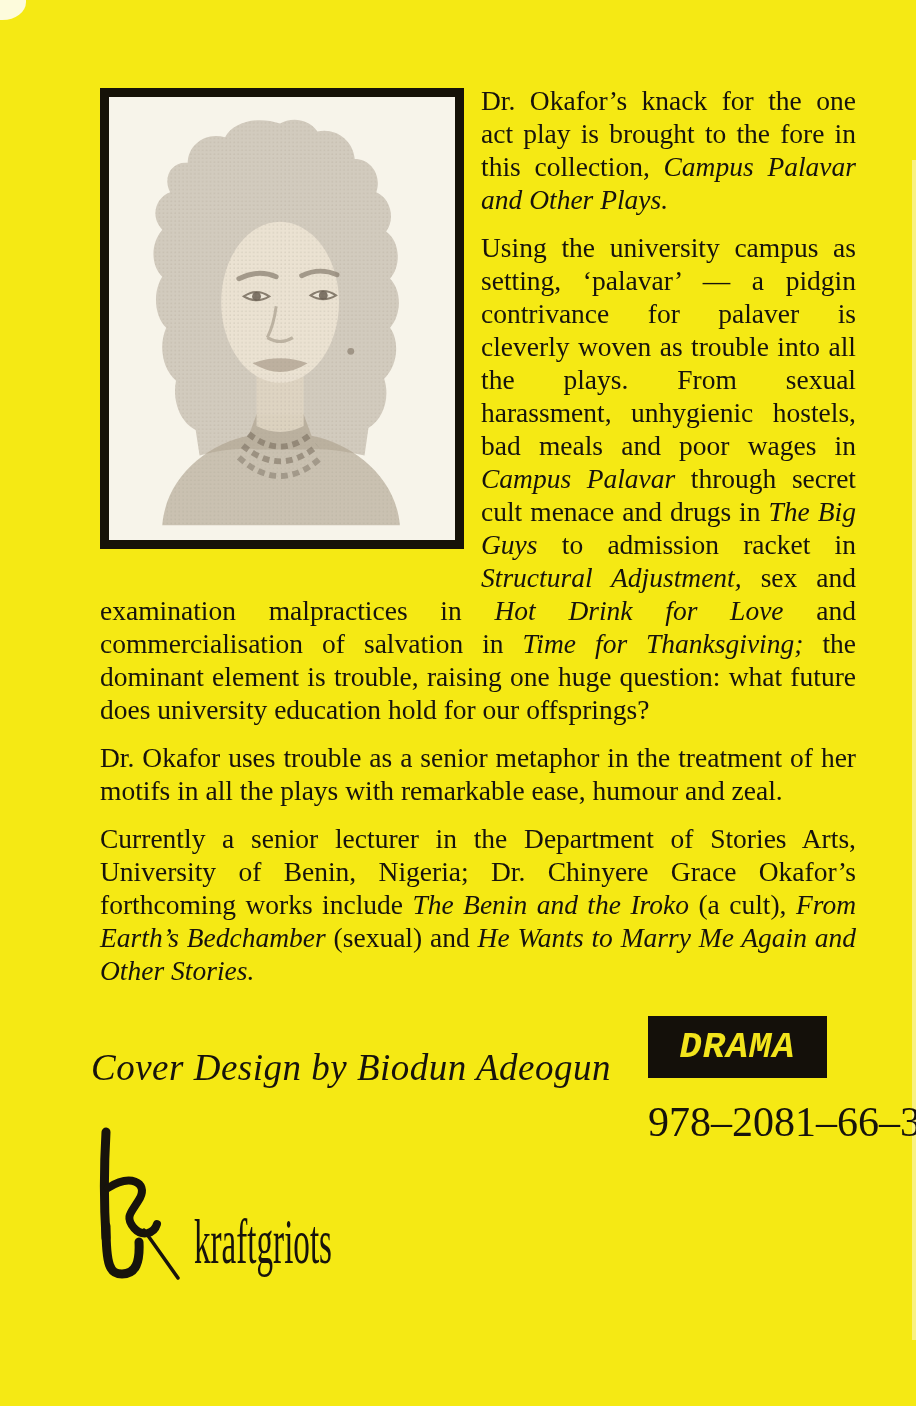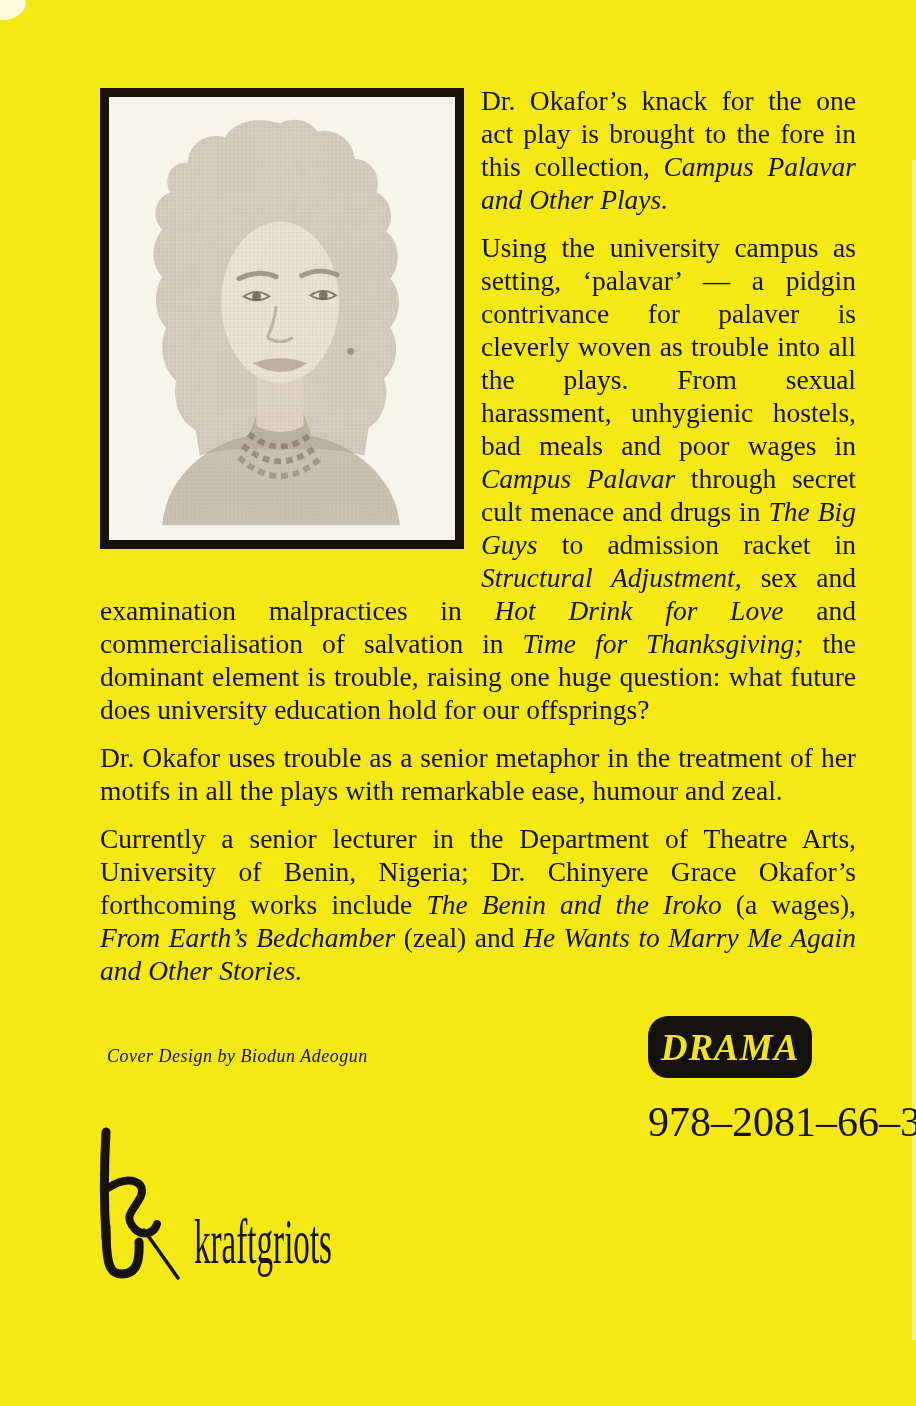--- a/index.html
+++ b/index.html
@@ -28,32 +28,32 @@
     width:364px;height:461px;
     border:9px solid #161208;
     background:#f7f4ea;
     margin:4px 17px 16px 0;
     padding:10px 8px 12px 14px;
   }
   .photo-frame svg{display:block;width:100%;height:100%;}
 
   
   .credit{
-    position:absolute;left:107px;top:1046px;
-    font-style:italic;font-size:18px;letter-spacing:.5px;
+    position:absolute;left:91px;top:1046px;
+    font-style:italic;font-size:37px;letter-spacing:.5px;
   }
   .badge{
     position:absolute;left:648px;top:1016px;
-    width:164px;height:62px;
+    width:179px;height:62px;
     background:var(--badge-bg,#14100a);
     color:var(--badge-fg,#f2e41c);
-    font-family:Liberation Serif, serif;
+    font-family:Liberation Mono, monospace;
     font-weight:bold;font-style:italic;
     font-size:37px;letter-spacing:1px;
-    display:flex;align-items:center;justify-content:center;border-radius:20px;
+    display:flex;align-items:center;justify-content:center;
   }
   .isbn{
     position:absolute;left:648px;top:1098px;width:192px;
     font-size:42px;text-align:center;white-space:nowrap;
   }
   .logo{position:absolute;left:86px;top:1126px;width:260px;height:190px;text-align:center;}
   .logo svg{display:block;width:100%;height:100%;}
 
   
   .edge-sliver{position:absolute;right:0;top:160px;width:4px;height:1180px;background:#fbf7d8;opacity:.55;}
@@ -98,21 +98,21 @@
           <path d="M122,342 Q160,374 198,342" stroke="#6b5f4f" stroke-width="6" stroke-dasharray="7 5" fill="none" opacity="0.6"></path>
           <path d="M118,354 Q160,392 202,354" stroke="#6b5f4f" stroke-width="6" stroke-dasharray="7 5" fill="none" opacity="0.5"></path>
           <rect x="0" y="0" width="330" height="423" fill="url(#ht)" opacity="0.22" clip-path="url(#sil)"></rect>
         </g>
       </svg>
     </div>
 
   <p><span>Dr. Okafor’s knack for the one act play is brought to the fore in this collection, </span><i>Campus Palavar and Other Plays.</i></p>
       <p><span>Using the university campus as setting, ‘palavar’ — a pidgin contrivance for palaver is cleverly woven as trouble into all the plays. From sexual harassment, unhygienic hostels, bad meals and poor wages in </span><i>Campus Palavar</i><span> through secret cult menace and drugs in </span><i>The Big Guys</i><span> to admission racket in </span><i>Structural Adjustment,</i><span> sex and examination malpractices in </span><i>Hot Drink for Love</i><span> and commercialisation of salvation in </span><i>Time for Thanksgiving;</i><span> the dominant element is trouble, raising one huge question: what future does university education hold for our offsprings?</span></p>
       <p><span>Dr. Okafor uses trouble as a senior metaphor in the treatment of her motifs in all the plays with remarkable ease, humour and zeal.</span></p>
-      <p><span>Currently a senior lecturer in the Department of Theatre Arts, University of Benin, Nigeria; Dr. Chinyere Grace Okafor’s forthcoming works include </span><i>The Benin and the Iroko</i><span> (a wages), </span><i>From Earth’s Bedchamber</i><span> (zeal) and </span><i>He Wants to Marry Me Again and Other Stories.</i></p>
+      <p><span>Currently a senior lecturer in the Department of Stories Arts, University of Benin, Nigeria; Dr. Chinyere Grace Okafor’s forthcoming works include </span><i>The Benin and the Iroko</i><span> (a cult), </span><i>From Earth’s Bedchamber</i><span> (sexual) and </span><i>He Wants to Marry Me Again and Other Stories.</i></p>
     </div>
 
   <div class="credit">Cover Design by Biodun Adeogun</div>
 
   <div class="badge">
     <span>DRAMA</span>
   </div>
 
   <div class="isbn">978–2081–66–3</div>
 

